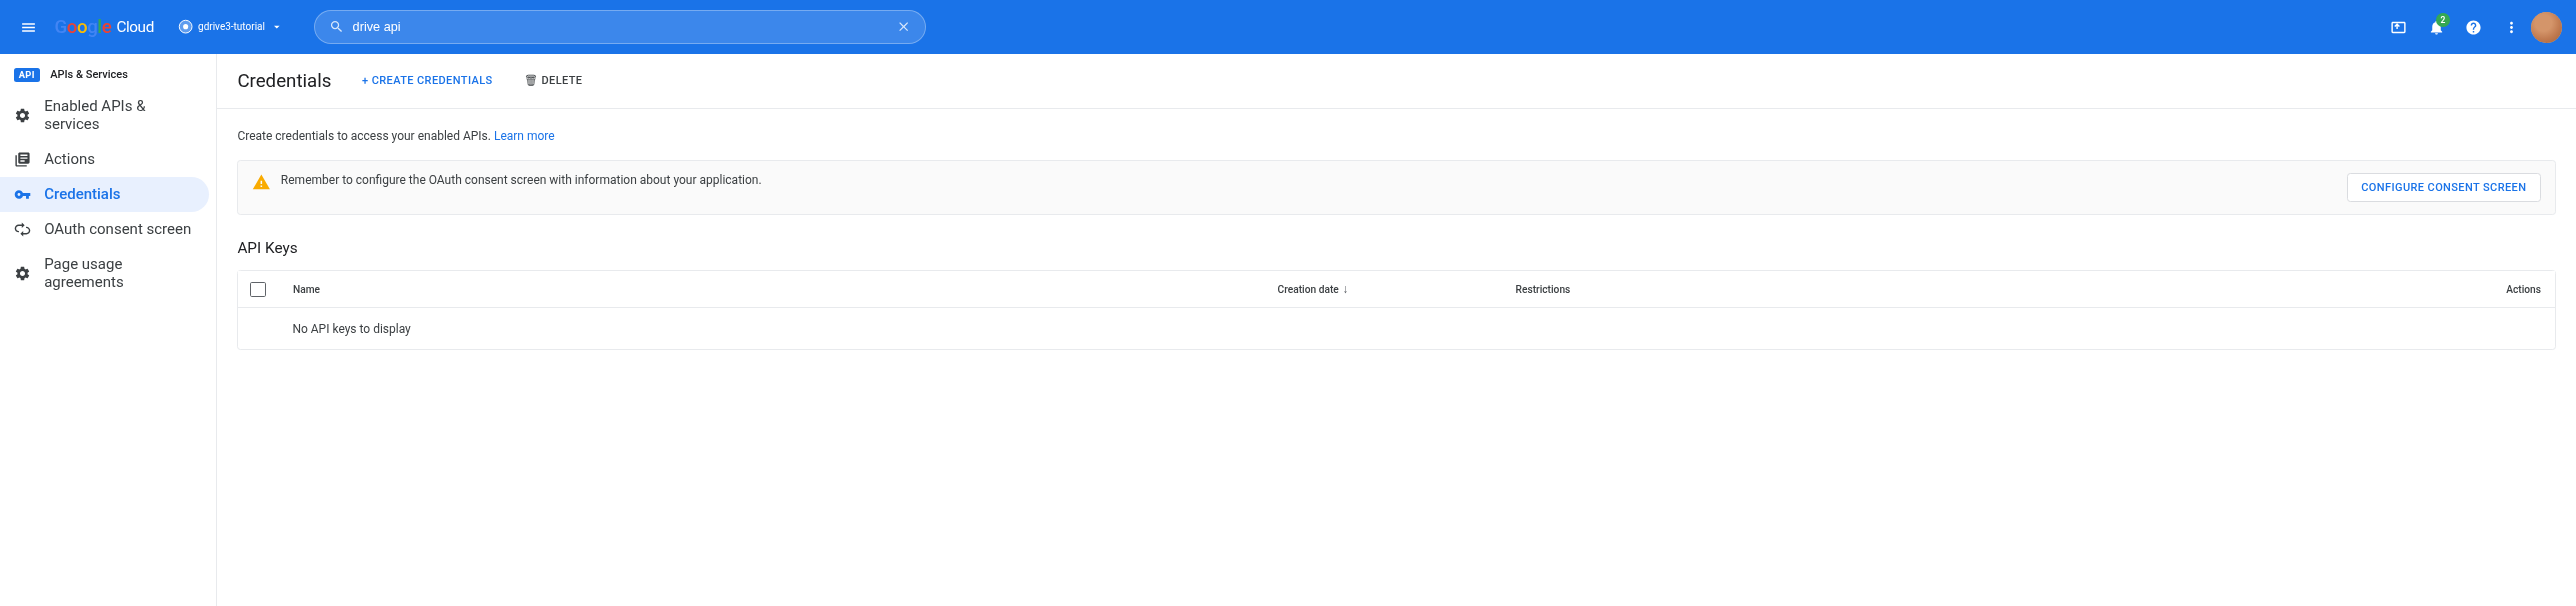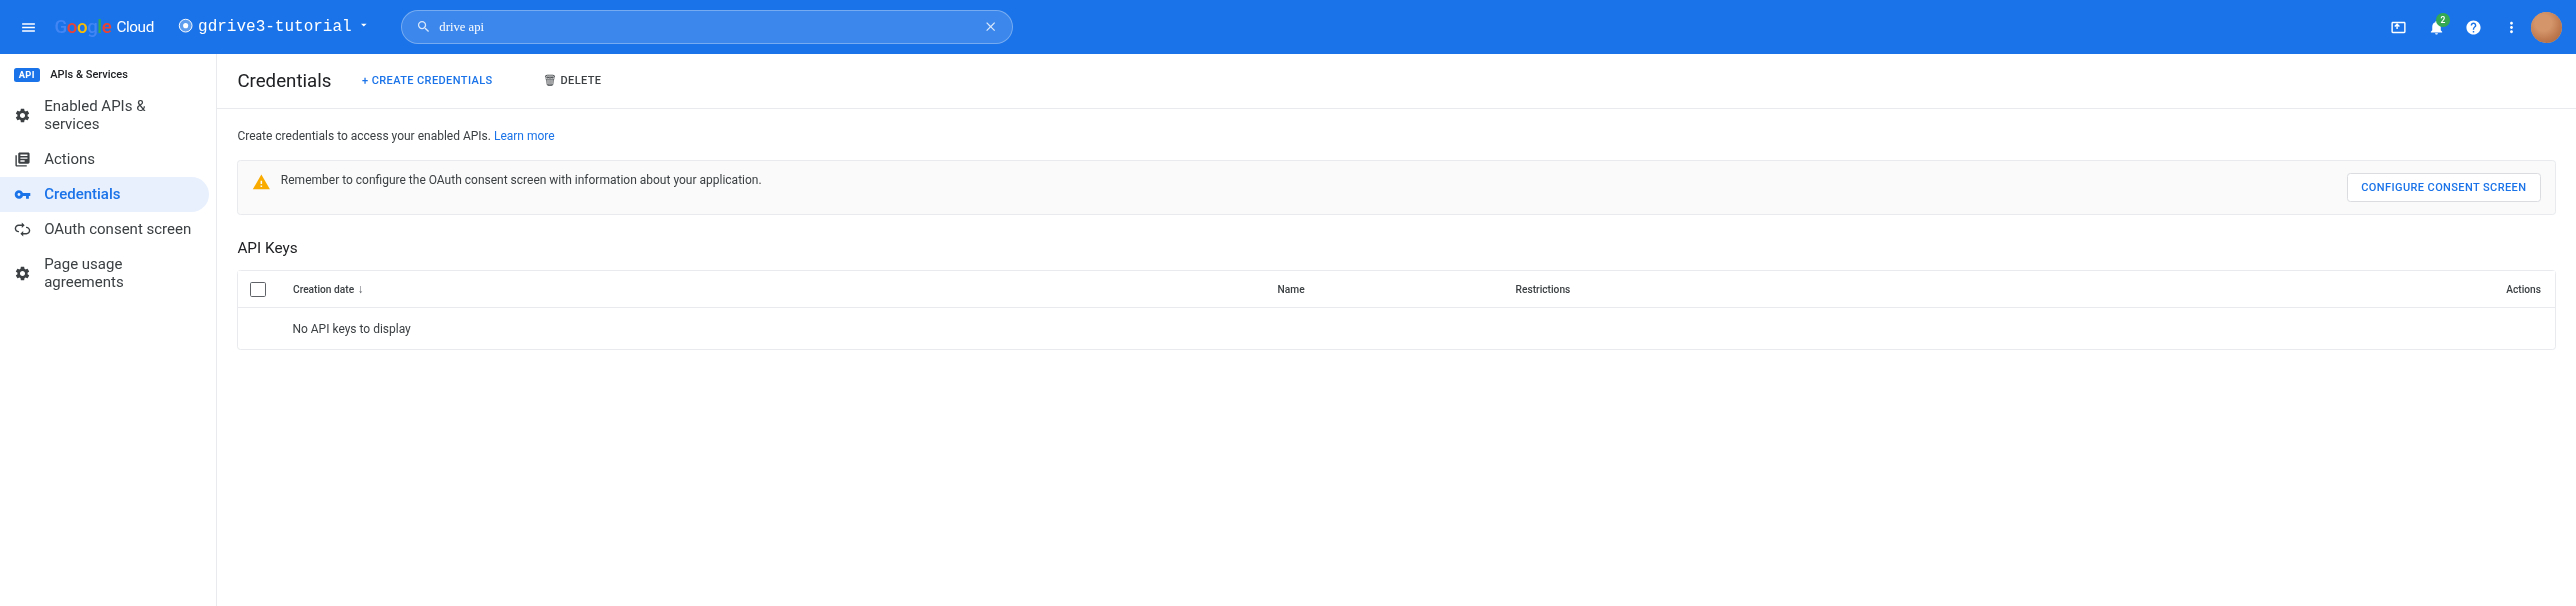--- a/index.html
+++ b/index.html
@@ -41,29 +41,28 @@
       letter-spacing: -0.4px;
     }
     .g-blue { color: #4285F4; }
     .g-red { color: #EA4335; }
     .g-yellow { color: #FBBC04; }
     .g-green { color: #34A853; }
     .logo-cloud { color: #fff; font-size: 15.3px; font-weight: 400; margin-left: 1.7px; }
 
     .project-selector {
       display: flex;
-      align-items: flex-start;
+      align-items: center;
       gap: 5.1px;
       color: #fff;
-      font-size: 16px;
+      font-size: 10px;
       cursor: pointer;
       padding: 5.1px 6.8px;
       border-radius: 3.4px;
       margin-left: 6.8px;
-      font-family: Liberation Mono, monospace;
     }
 
     .search-bar {
       flex: 1;
       max-width: 612px;
       margin: 0 13.6px;
       background: rgba(255,255,255,0.15);
       border: 0.8px solid rgba(255,255,255,0.3);
       border-radius: 20.4px;
       height: 34px;
@@ -73,21 +72,21 @@
       gap: 8.5px;
       color: #fff;
     }
     .search-bar input {
       background: transparent;
       border: none;
       outline: none;
       color: #fff;
       font-size: 12.7px;
       flex: 1;
-      font-family: Liberation Serif, serif;
+      font-family: Liberation Sans, sans-serif;
     }
     .search-bar input::placeholder { color: rgba(255,255,255,0.7); }
     .search-icon { color: rgba(255,255,255,0.8); font-size: 15.3px; }
     .search-clear { color: rgba(255,255,255,0.8); font-size: 15.3px; cursor: pointer; }
 
     .topbar-right {
       margin-left: auto;
       display: flex;
       align-items: center;
       gap: 3.4px;
@@ -199,21 +198,21 @@
       gap: 20.4px;
     }
     .page-title {
       font-size: 18.7px;
       font-weight: 400;
       color: #202124;
     }
     .header-actions {
       display: flex;
       align-items: flex-start;
-      gap: 30px;
+      gap: 11px;
     }
     .btn-create {
       display: flex;
       align-items: center;
       gap: 5.1px;
       color: #1a73e8;
       font-size: 11px;
       font-weight: 500;
       cursor: pointer;
       padding: 6.8px 10.2px;
@@ -485,26 +484,26 @@
         <button class="btn-configure-consent" style="font-family:inherit;">CONFIGURE CONSENT SCREEN</button>
       </div>
 
       <h2 class="section-title">API Keys</h2>
 
       <div class="table-container">
         <div class="table-header">
           <div class="th checkbox-th">
             <div class="checkbox-box"></div>
           </div>
+          <div class="th">
+            <span>Name</span>
+          </div>
           <div class="th" style="cursor:pointer;">
             <span>Creation date</span>
             <span class="sort-icon">↓</span>
-          </div>
-          <div class="th">
-            <span>Name</span>
           </div>
           <div class="th">
             <span>Restrictions</span>
           </div>
           <div class="th" style="justify-content:flex-end;">
             <span>Actions</span>
           </div>
         </div>
         <div class="table-row-empty">
           <span>No API keys to display</span>

